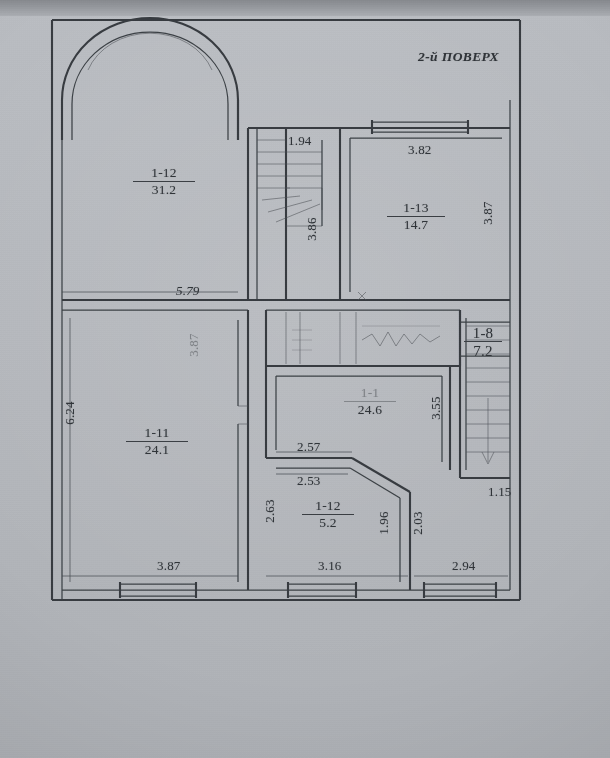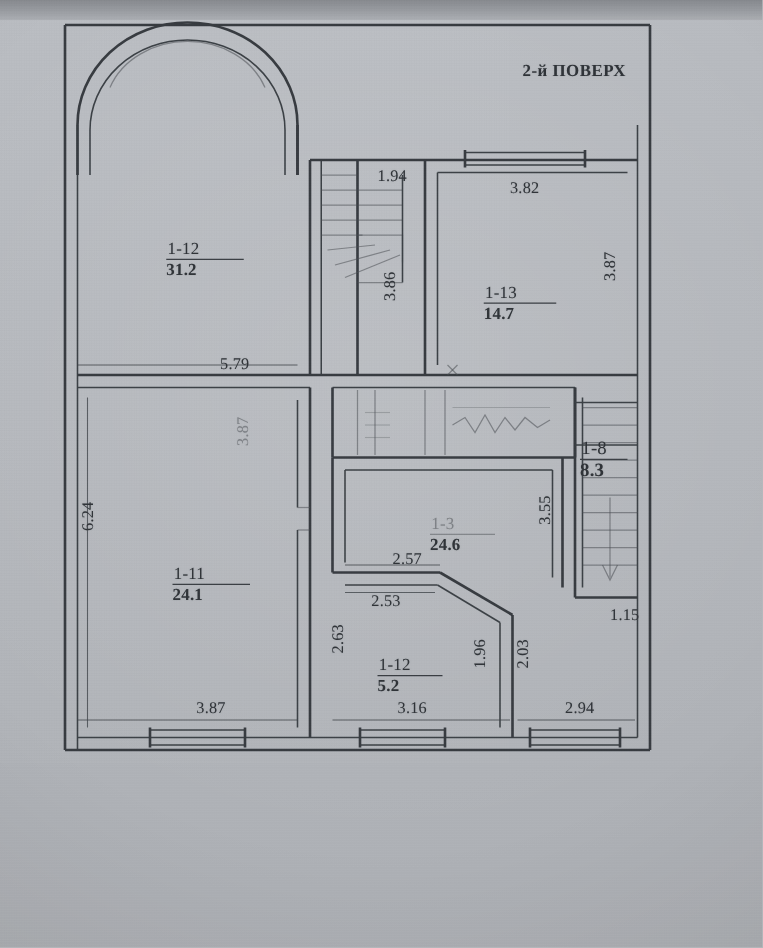--- a/index.html
+++ b/index.html
@@ -39,25 +39,25 @@
     font-family:"Liberation Serif", serif;
     white-space:nowrap;
     text-shadow:0 0 1px rgba(120,125,130,.55);
     letter-spacing:.2px;
   }
   .dim{font-size:13px;}
   .dim-v{font-size:13px;transform-origin:center center;}
   .rot{transform:rotate(-90deg);}
   .room{
     font-size:13.5px;
+    text-align:center;
     line-height:1.08;
-    margin-top:26px;
   }
   .room .num{display:block;border-bottom:1px solid #3a3e43;padding:0 1px 0px 1px;}
-  .room .area{display:block;padding-top:1px;font-weight:bold;}
+  .room .area{display:block;padding-top:1px;font-weight:normal;}
   .title{
     font-size:13.5px;
     font-weight:bold;
     letter-spacing:.4px;
   }
   .faint{opacity:.42;}
 </style>
 </head>
 <body>
 
@@ -230,56 +230,56 @@
     <path class="dimline" d="M62 292 L238 292"></path>
     <path class="dimline" d="M62 576 L238 576"></path>
     <path class="dimline" d="M266 576 L408 576"></path>
     <path class="dimline" d="M414 576 L508 576"></path>
     <path class="dimline" d="M70 318 L70 582"></path>
     <path class="dimline" d="M276 452 L352 452"></path>
     <path class="dimline" d="M276 474 L348 474"></path>
   </g>
 </svg>
 
-<div class="lbl title" style="left:418px;top:49px;">2-й ПОВЕРХ</div>
+<div class="lbl title" style="left:418px;top:49px;font-style:italic;">2-й ПОВЕРХ</div>
 
 <div class="lbl room" style="left:133px;top:166px;width:62px;">
   <span class="num">1-12</span>
   <span class="area">31.2</span>
 </div>
 
 <div class="lbl room" style="left:387px;top:201px;width:58px;">
   <span class="num">1-13</span>
   <span class="area">14.7</span>
 </div>
 
-<div class="lbl room" style="left:138px;top:426px;width:62px;">
+<div class="lbl room" style="left:126px;top:426px;width:62px;">
   <span class="num">1-11</span>
   <span class="area">24.1</span>
 </div>
 
 <div class="lbl room" style="left:344px;top:386px;width:52px;">
-  <span class="num faint">1-3</span>
+  <span class="num faint">1-1</span>
   <span class="area">24.6</span>
 </div>
 
 <div class="lbl room" style="left:302px;top:499px;width:52px;">
   <span class="num">1-12</span>
   <span class="area">5.2</span>
 </div>
 
 <div class="lbl room" style="left:464px;top:325px;width:38px;font-size:15px;">
   <span class="num">1-8</span>
-  <span class="area">8.3</span>
-</div>
-
-<div class="lbl dim" style="left:302px;top:133px;">1.94</div>
+  <span class="area">7.2</span>
+</div>
+
+<div class="lbl dim" style="left:288px;top:133px;">1.94</div>
 <div class="lbl dim" style="left:408px;top:142px;">3.82</div>
-<div class="lbl dim" style="left:176px;top:283px;">5.79</div>
-<div class="lbl dim" style="left:314px;top:439px;">2.57</div>
+<div class="lbl dim" style="left:176px;top:283px;font-style:italic;">5.79</div>
+<div class="lbl dim" style="left:297px;top:439px;">2.57</div>
 <div class="lbl dim" style="left:297px;top:462px;margin-top:11px;">2.53</div>
 <div class="lbl dim" style="left:468px;top:484px;margin-left:20px;">1.15</div>
 <div class="lbl dim" style="left:157px;top:558px;">3.87</div>
 <div class="lbl dim" style="left:318px;top:558px;">3.16</div>
 <div class="lbl dim" style="left:452px;top:558px;text-align:center;">2.94</div>
 
 <div class="lbl dim-v rot" style="left:48px;top:405px;width:44px;text-align:center;">6.24</div>
 
 <div class="lbl dim-v rot faint" style="left:172px;top:337px;width:44px;text-align:center;">3.87</div>
 

